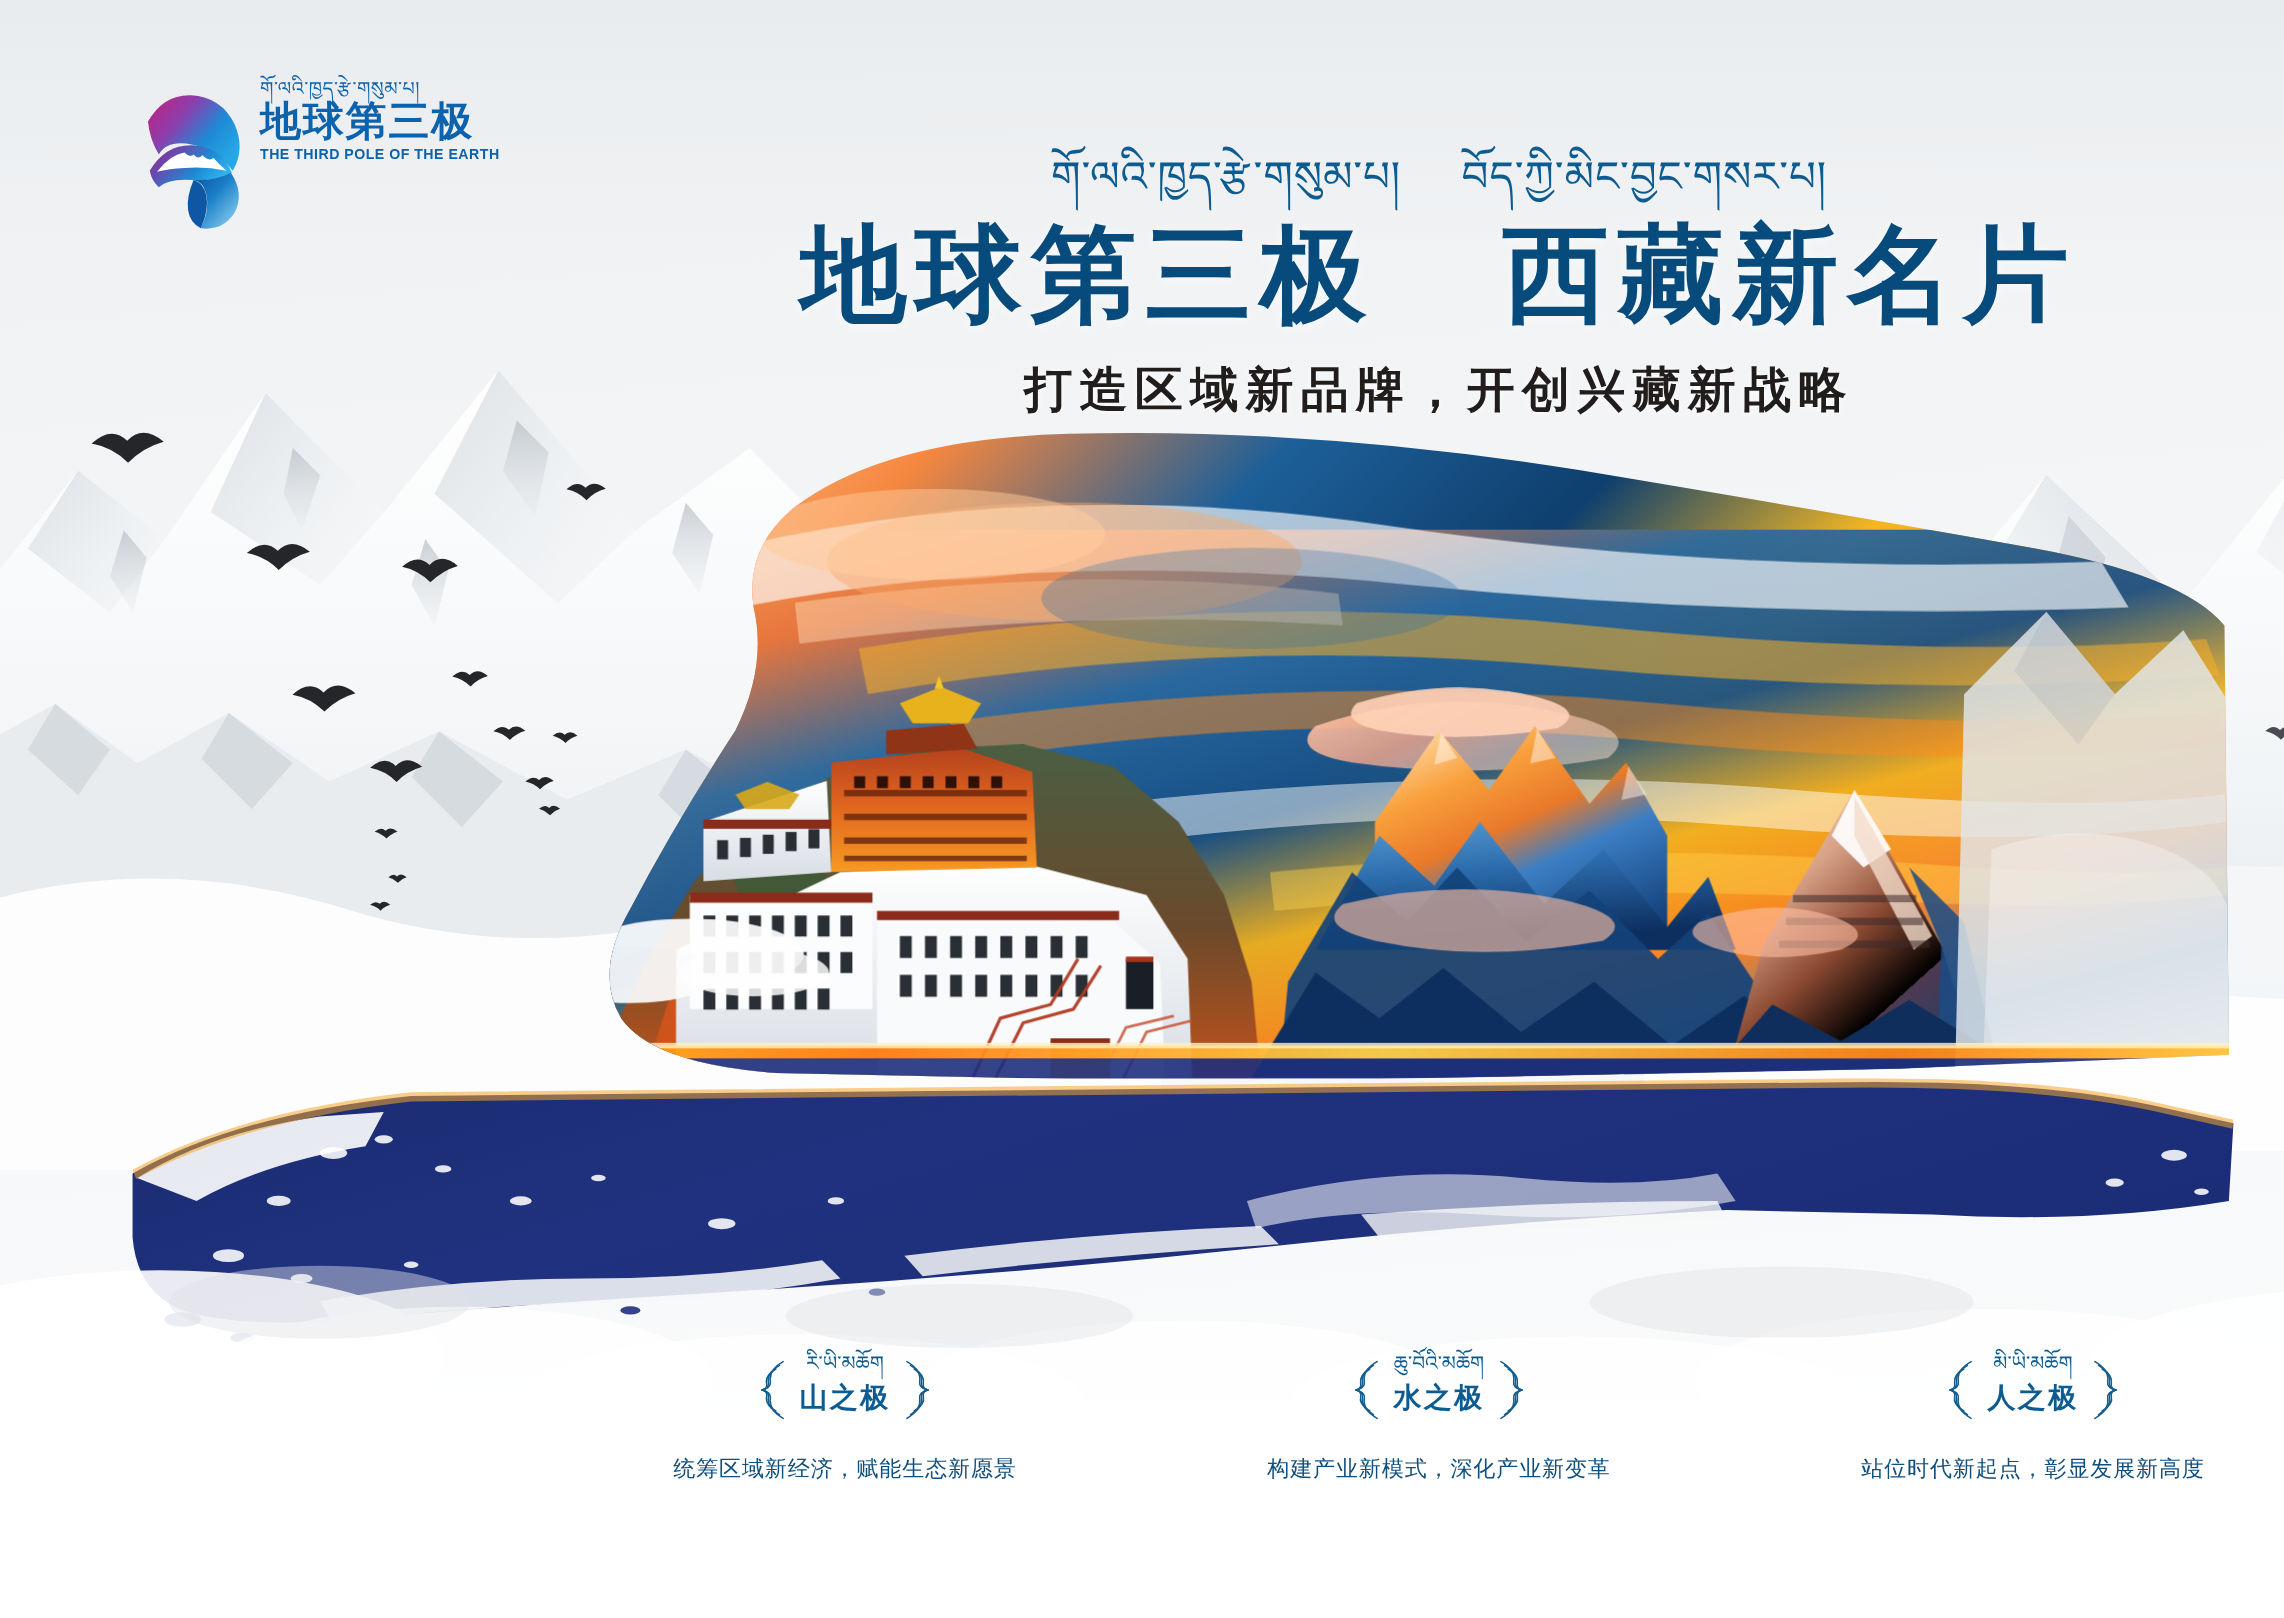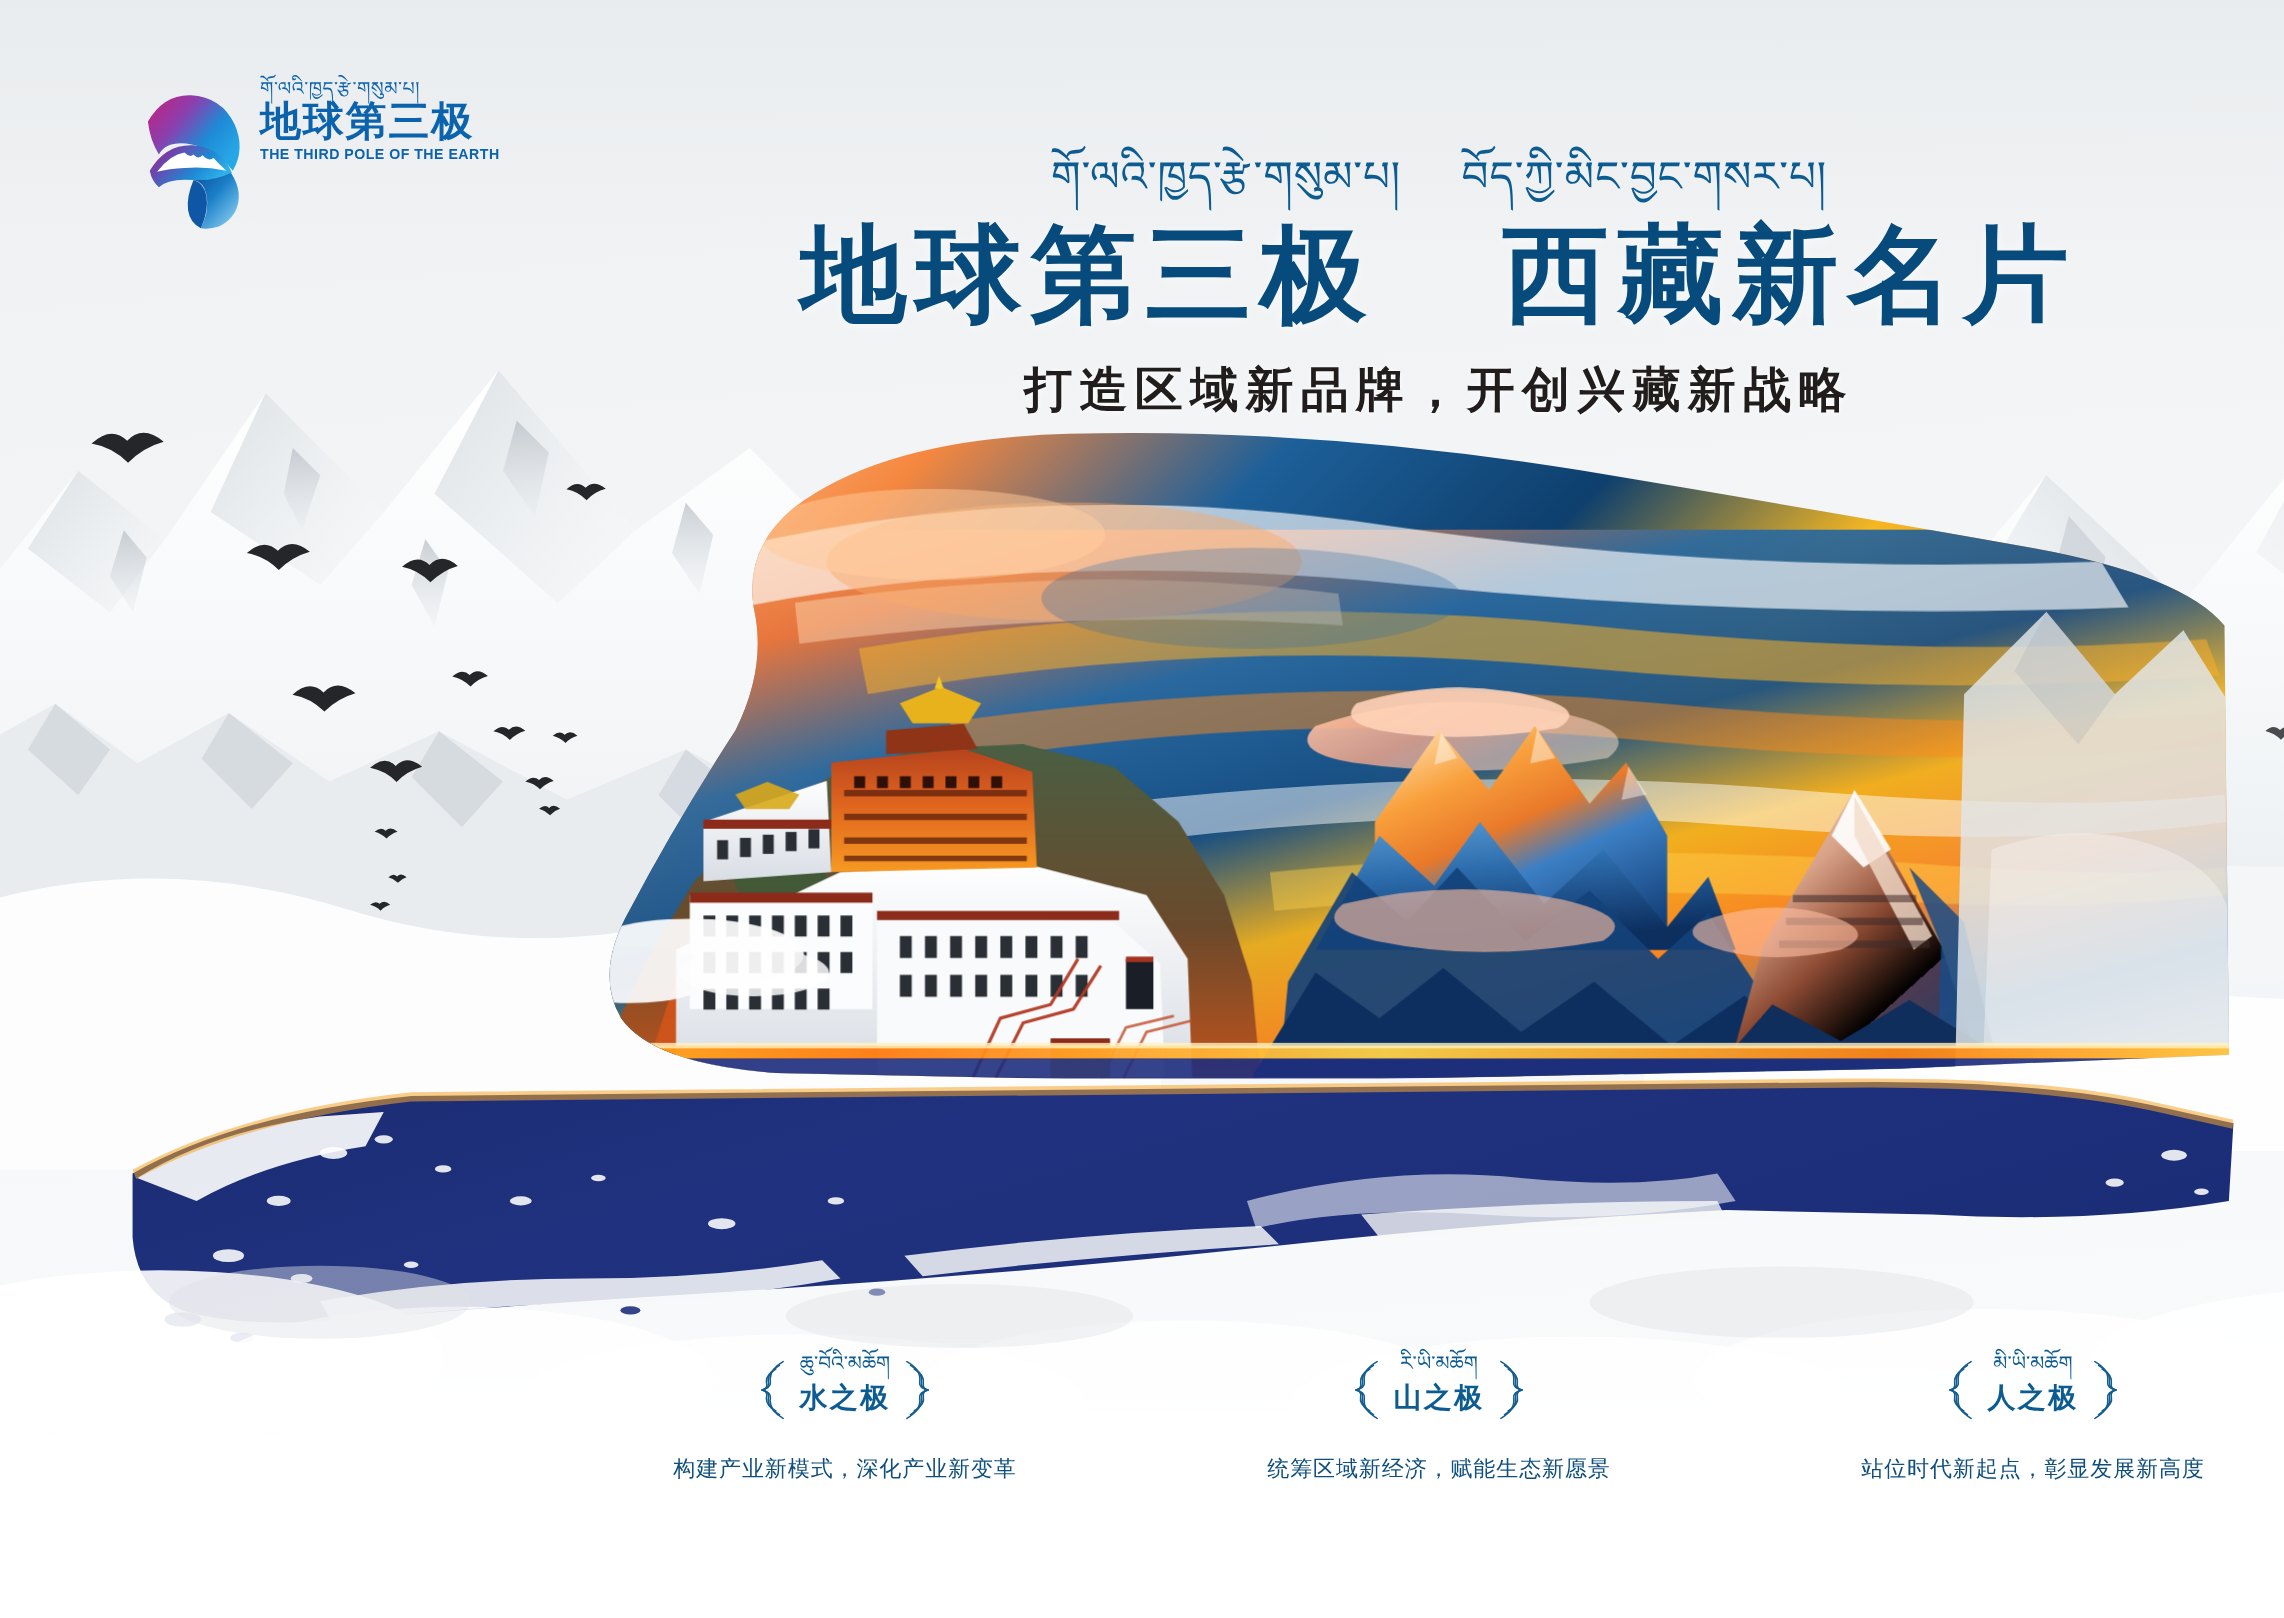--- a/index.html
+++ b/index.html
@@ -598,53 +598,53 @@
 
     <div class="pillar">
       <div class="pillar-head">
         <svg class="bracket l" viewBox="0 0 80 140">
           <g fill="none" stroke="#135d8f" stroke-width="3.4" stroke-linecap="round">
             <path d="M72 8 Q40 26 44 52 Q46 66 24 70 Q46 74 44 88 Q40 114 72 132"></path>
             <path d="M64 16 Q36 32 40 54 Q42 66 26 70 Q42 74 40 86 Q36 108 64 124"></path>
             <path d="M56 24 Q32 38 36 56 Q38 66 28 70 Q38 74 36 84 Q32 102 56 116"></path>
           </g>
         </svg>
+        <div class="p-tib">རི་ཡི་མཆོག</div>
+        <div class="p-cn">山之极</div>
+        <svg class="bracket r" viewBox="0 0 80 140">
+          <g fill="none" stroke="#135d8f" stroke-width="3.4" stroke-linecap="round">
+            <path d="M8 8 Q40 26 36 52 Q34 66 56 70 Q34 74 36 88 Q40 114 8 132"></path>
+            <path d="M16 16 Q44 32 40 54 Q38 66 54 70 Q38 74 40 86 Q44 108 16 124"></path>
+            <path d="M24 24 Q48 38 44 56 Q42 66 52 70 Q42 74 44 84 Q48 102 24 116"></path>
+          </g>
+        </svg>
+      </div>
+      <div class="p-desc">统筹区域新经济，赋能生态新愿景</div>
+    </div>
+
+    <div class="pillar">
+      <div class="pillar-head">
+        <svg class="bracket l" viewBox="0 0 80 140">
+          <g fill="none" stroke="#135d8f" stroke-width="3.4" stroke-linecap="round">
+            <path d="M72 8 Q40 26 44 52 Q46 66 24 70 Q46 74 44 88 Q40 114 72 132"></path>
+            <path d="M64 16 Q36 32 40 54 Q42 66 26 70 Q42 74 40 86 Q36 108 64 124"></path>
+            <path d="M56 24 Q32 38 36 56 Q38 66 28 70 Q38 74 36 84 Q32 102 56 116"></path>
+          </g>
+        </svg>
         <div class="p-tib">ཆུ་བོའི་མཆོག</div>
         <div class="p-cn">水之极</div>
         <svg class="bracket r" viewBox="0 0 80 140">
           <g fill="none" stroke="#135d8f" stroke-width="3.4" stroke-linecap="round">
             <path d="M8 8 Q40 26 36 52 Q34 66 56 70 Q34 74 36 88 Q40 114 8 132"></path>
             <path d="M16 16 Q44 32 40 54 Q38 66 54 70 Q38 74 40 86 Q44 108 16 124"></path>
             <path d="M24 24 Q48 38 44 56 Q42 66 52 70 Q42 74 44 84 Q48 102 24 116"></path>
           </g>
         </svg>
       </div>
       <div class="p-desc">构建产业新模式，深化产业新变革</div>
-    </div>
-
-    <div class="pillar">
-      <div class="pillar-head">
-        <svg class="bracket l" viewBox="0 0 80 140">
-          <g fill="none" stroke="#135d8f" stroke-width="3.4" stroke-linecap="round">
-            <path d="M72 8 Q40 26 44 52 Q46 66 24 70 Q46 74 44 88 Q40 114 72 132"></path>
-            <path d="M64 16 Q36 32 40 54 Q42 66 26 70 Q42 74 40 86 Q36 108 64 124"></path>
-            <path d="M56 24 Q32 38 36 56 Q38 66 28 70 Q38 74 36 84 Q32 102 56 116"></path>
-          </g>
-        </svg>
-        <div class="p-tib">རི་ཡི་མཆོག</div>
-        <div class="p-cn">山之极</div>
-        <svg class="bracket r" viewBox="0 0 80 140">
-          <g fill="none" stroke="#135d8f" stroke-width="3.4" stroke-linecap="round">
-            <path d="M8 8 Q40 26 36 52 Q34 66 56 70 Q34 74 36 88 Q40 114 8 132"></path>
-            <path d="M16 16 Q44 32 40 54 Q38 66 54 70 Q38 74 40 86 Q44 108 16 124"></path>
-            <path d="M24 24 Q48 38 44 56 Q42 66 52 70 Q42 74 44 84 Q48 102 24 116"></path>
-          </g>
-        </svg>
-      </div>
-      <div class="p-desc">统筹区域新经济，赋能生态新愿景</div>
     </div>
 
     <div class="pillar">
       <div class="pillar-head">
         <svg class="bracket l" viewBox="0 0 80 140">
           <g fill="none" stroke="#135d8f" stroke-width="3.4" stroke-linecap="round">
             <path d="M72 8 Q40 26 44 52 Q46 66 24 70 Q46 74 44 88 Q40 114 72 132"></path>
             <path d="M64 16 Q36 32 40 54 Q42 66 26 70 Q42 74 40 86 Q36 108 64 124"></path>
             <path d="M56 24 Q32 38 36 56 Q38 66 28 70 Q38 74 36 84 Q32 102 56 116"></path>
           </g>

